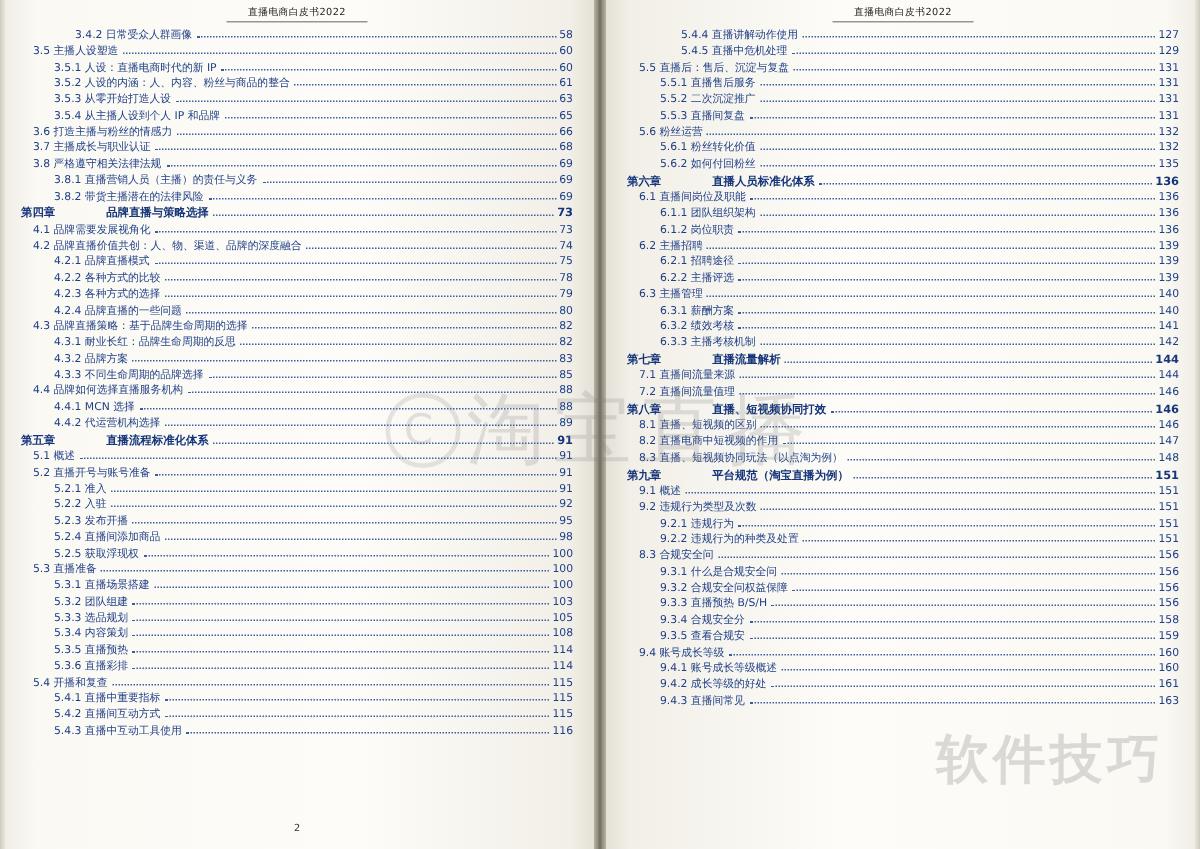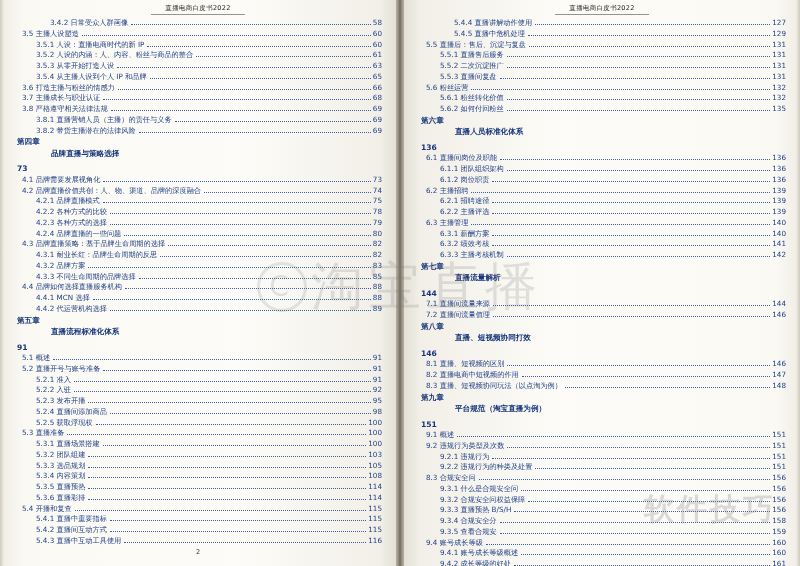--- a/index.html
+++ b/index.html
@@ -101,21 +101,20 @@
   .lv2 .lbl { padding-left: 22px; }
   .lv3 .lbl { padding-left: 36px; text-align: center; }
   .chaprow {
     display: flex;
     align-items: baseline;
     font-size: 7.6px;
     line-height: 11.5px;
     color: #16357a;
     font-weight: bold;
     white-space: nowrap;
-    flex-direction: column;
   }
   .chaprow .ctitle {
     padding-left: 34px;
   }
   .chaprow .dots {
     flex: 1 1 auto;
     border-bottom: 1px dotted #3a5fa0;
     margin: 0 2px 2px 3px;
     height: 1px;
   }
@@ -142,21 +141,21 @@
     height: 44px;
     line-height: 44px;
     font-size: 28px;
     vertical-align: 8px;
     margin-right: 4px;
   }
   .wm-soft {
     position: absolute;
     right: 24px;
     bottom: 36px;
-    font-size: 30px;
+    font-size: 35px;
     font-weight: bold;
     color: rgba(140, 140, 140, 0.30);
     letter-spacing: 3px;
     pointer-events: none;
     user-select: none;
   }
   .edge {
     position: absolute;
     top: 0;
     height: 566px;

